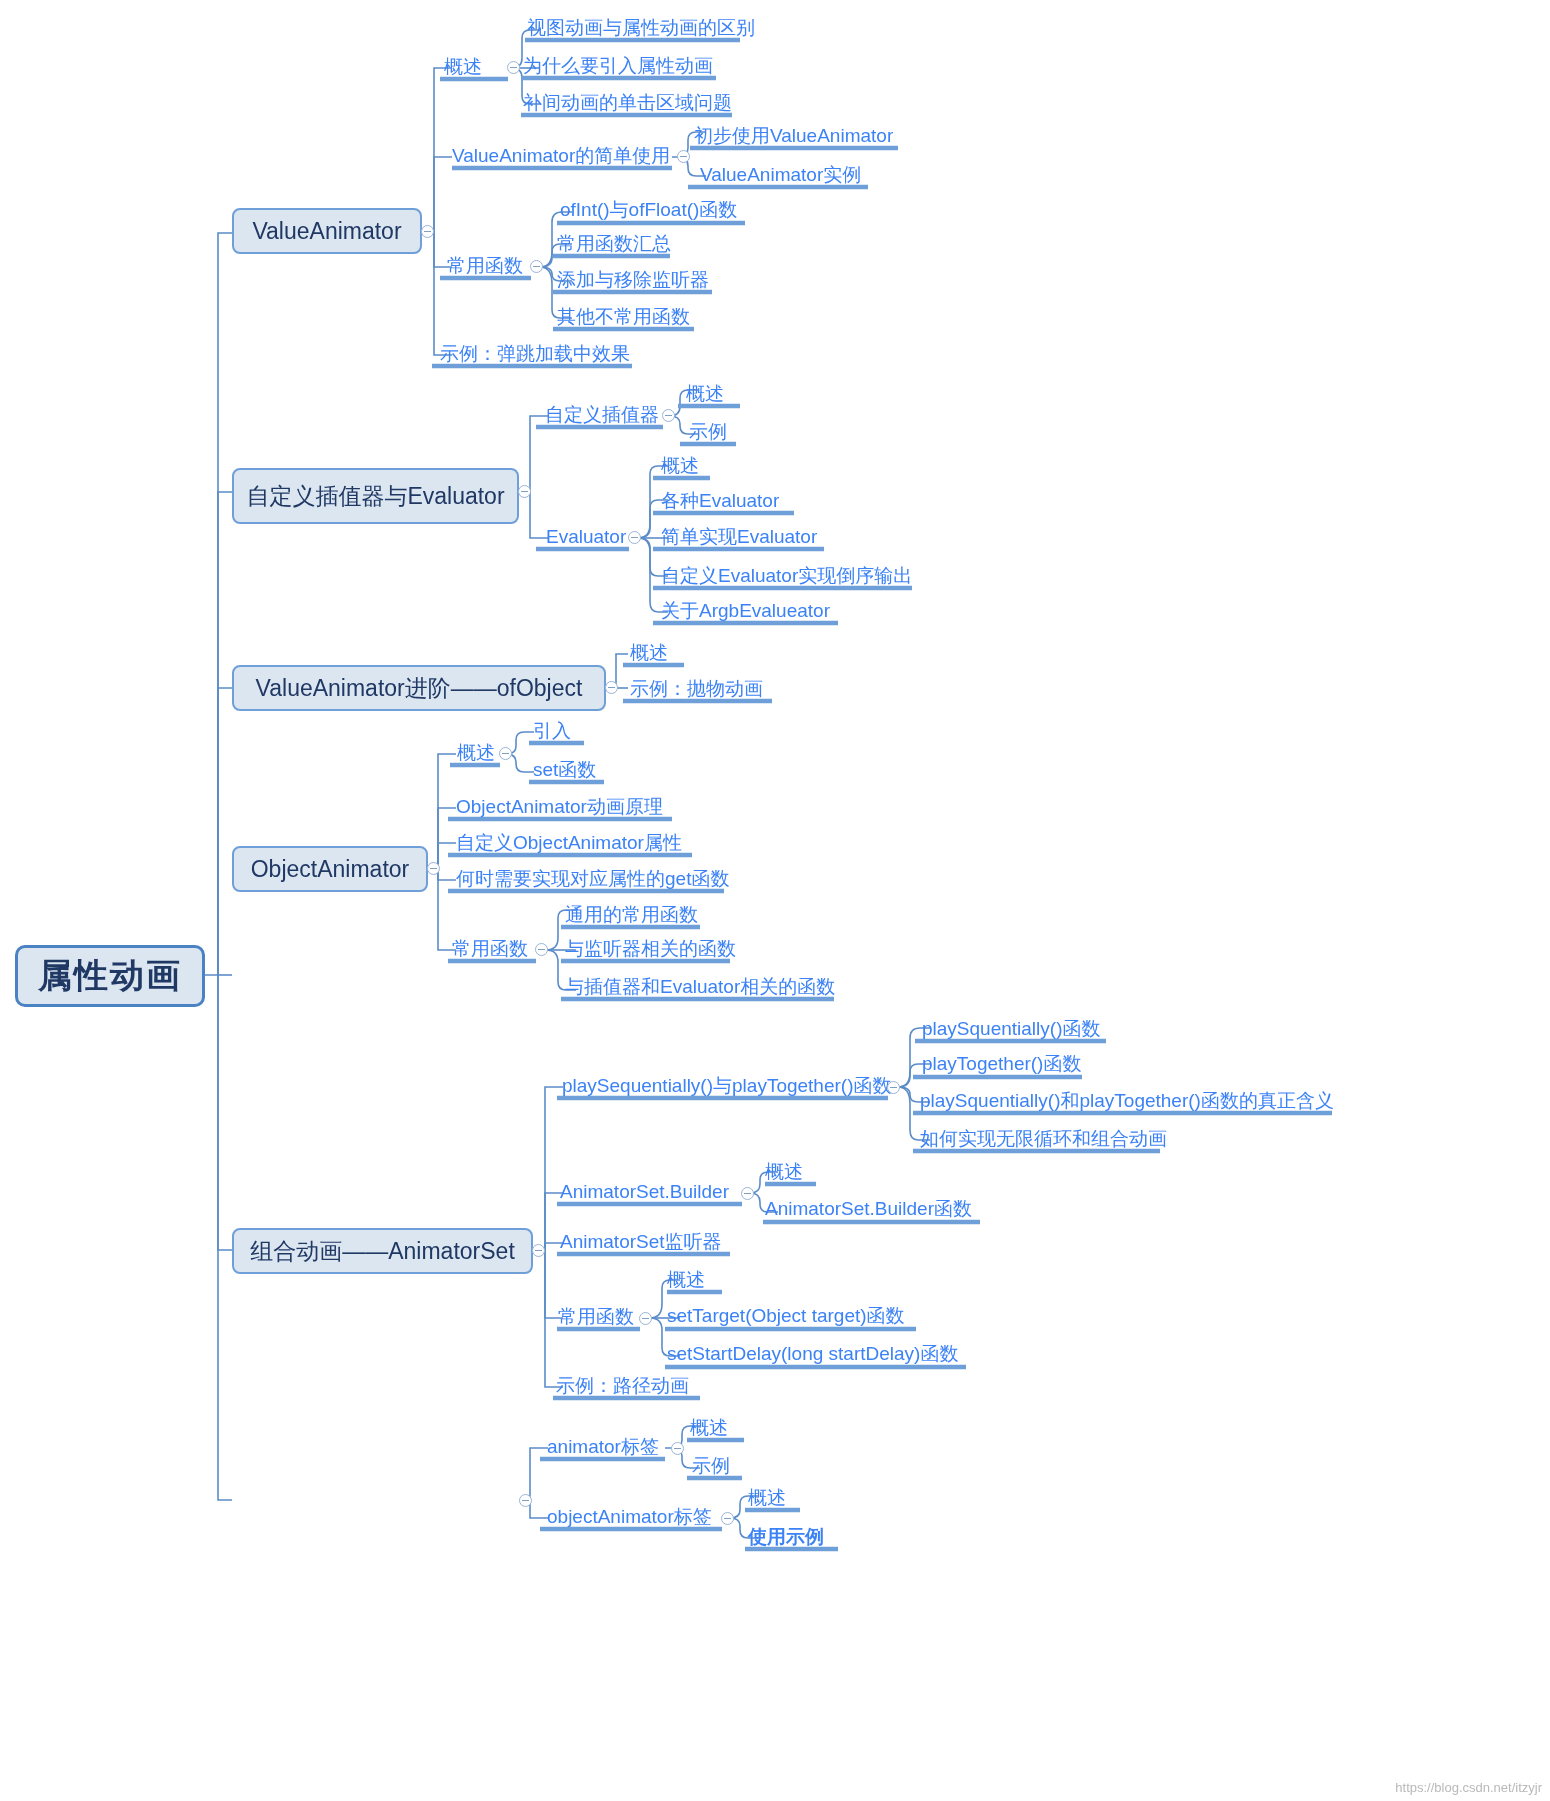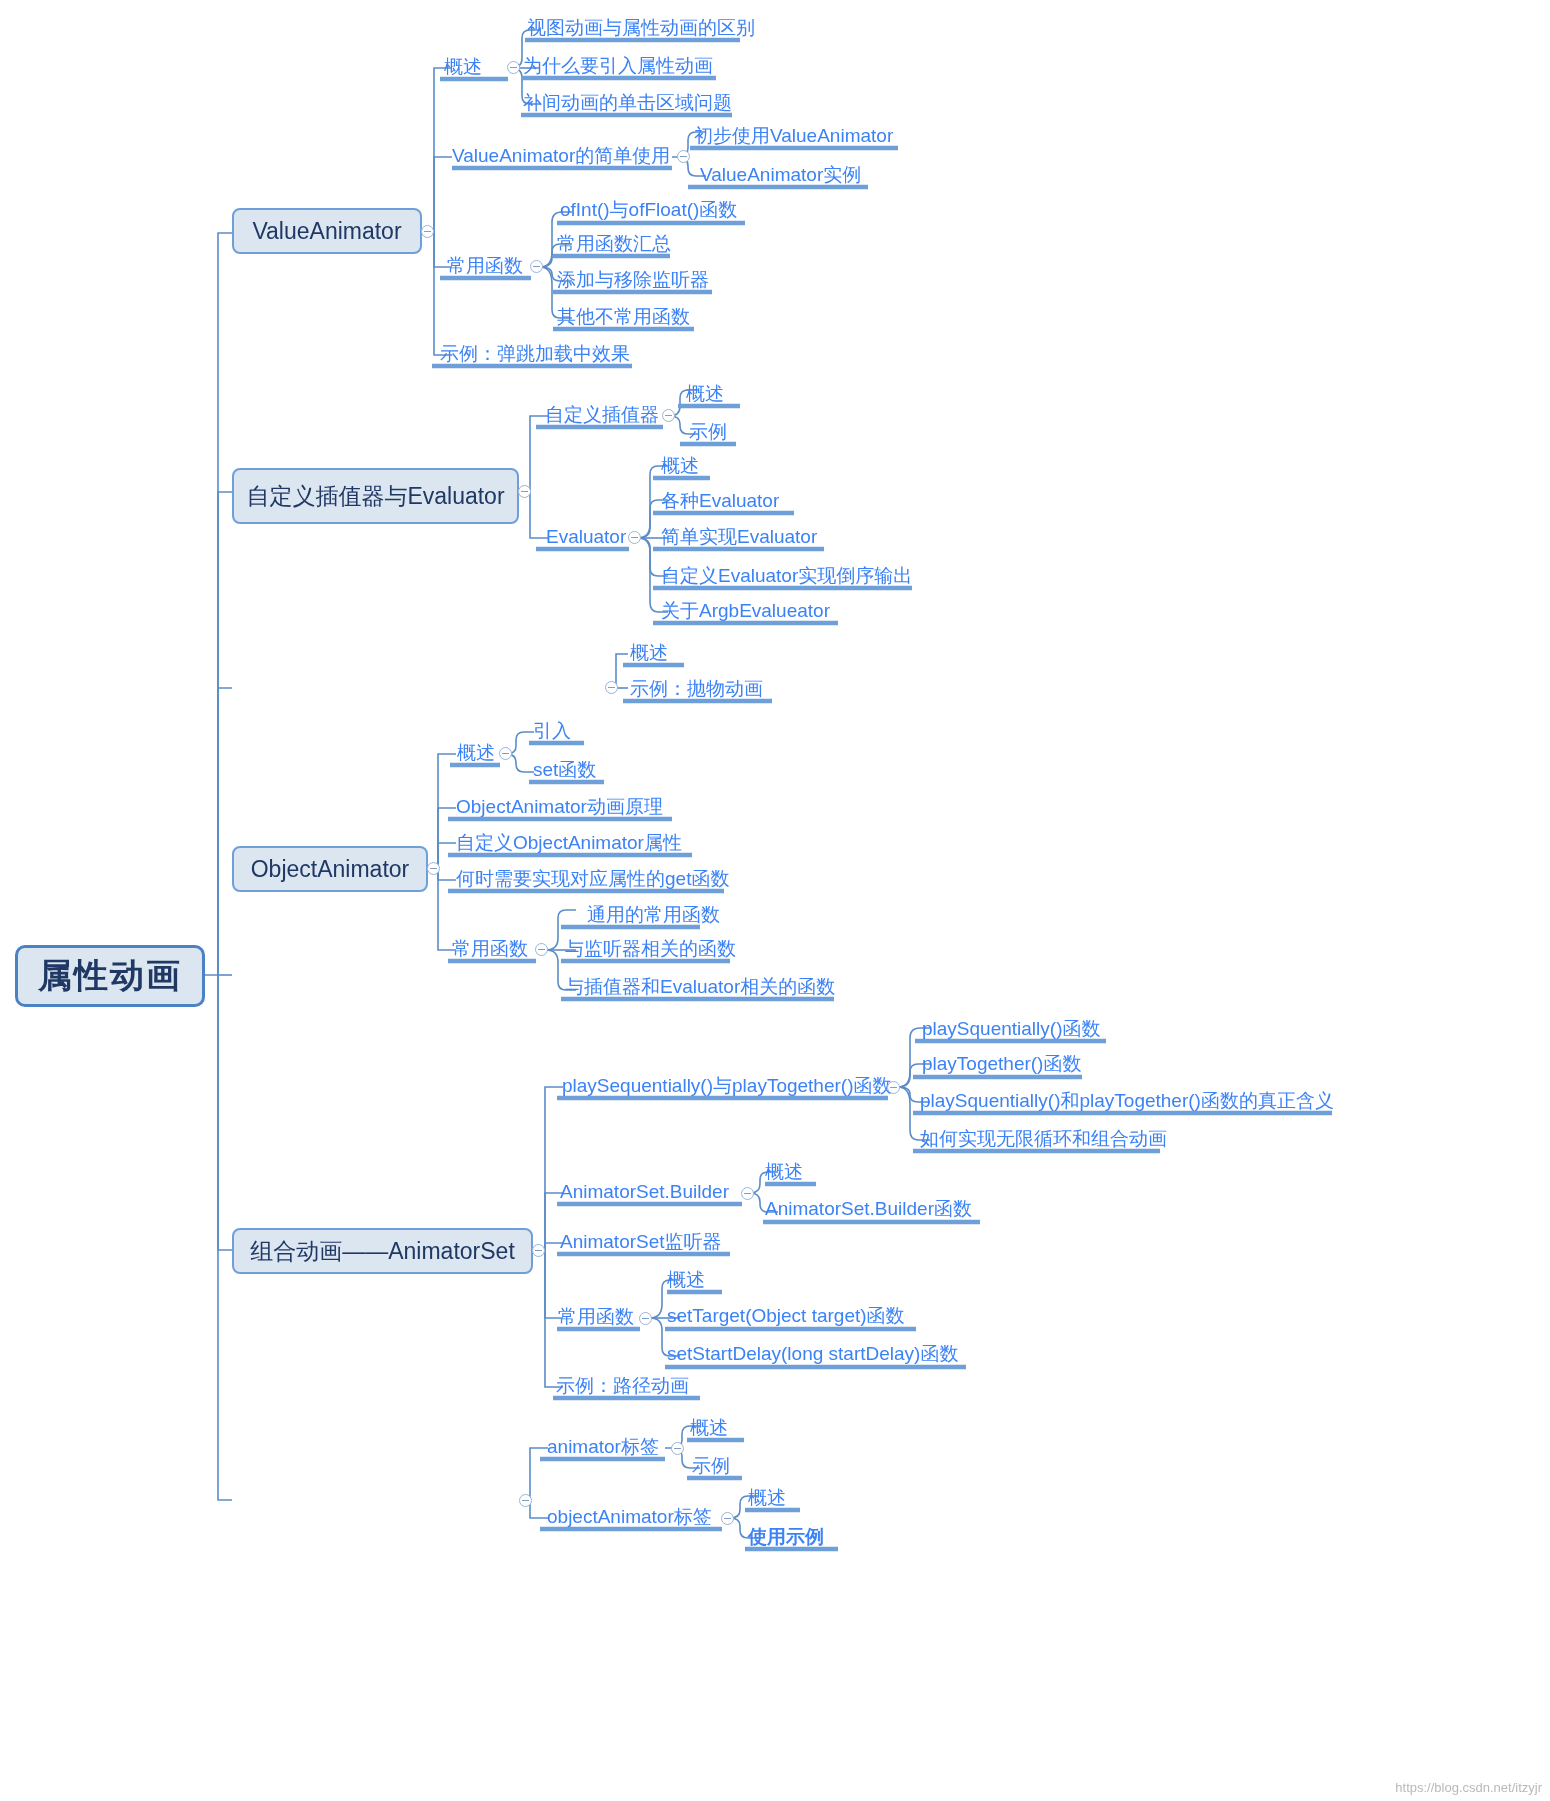--- a/index.html
+++ b/index.html
@@ -267,20 +267,21 @@
   </svg>
 
   <div class="node-root" style="left:15px;top:945px;width:190px;height:62px;">属性动画</div>
 
   <div class="node-l1" style="left:232px;top:208px;width:190px;height:46px;">ValueAnimator</div>
   <span class="toggle" style="left:421px;top:225px;"></span>
 
   <div class="node-l1" style="left:232px;top:468px;width:287px;height:56px;">自定义插值器与Evaluator</div>
   <span class="toggle" style="left:518px;top:485px;"></span>
 
+  <div class="node-l1" style="left:232px;top:665px;width:374px;height:46px;">ValueAnimator进阶——ofObject</div>
   <span class="toggle" style="left:605px;top:681px;"></span>
 
   <div class="node-l1" style="left:232px;top:846px;width:196px;height:46px;">ObjectAnimator</div>
   <span class="toggle" style="left:427px;top:862px;"></span>
 
   <div class="node-l1" style="left:232px;top:1228px;width:301px;height:46px;">组合动画——AnimatorSet</div>
   <span class="toggle" style="left:532px;top:1244px;"></span>
 
   <span class="toggle" style="left:519px;top:1494px;"></span>
 
@@ -331,21 +332,21 @@
   <div class="node-txt" style="left:456px;top:797px;">ObjectAnimator动画原理</div>
   <div class="node-txt" style="left:456px;top:833px;">自定义ObjectAnimator属性</div>
   <div class="node-txt" style="left:456px;top:869px;">何时需要实现对应属性的get函数</div>
 
   <div class="node-txt" style="left:452px;top:939px;">常用函数</div>
   <span class="toggle" style="left:535px;top:943px;"></span>
 
   <div class="node-txt" style="left:533px;top:721px;">引入</div>
   <div class="node-txt" style="left:533px;top:760px;">set函数</div>
 
-  <div class="node-txt" style="left:565px;top:905px;margin-left:22px;">通用的常用函数</div>
+  <div class="node-txt" style="left:565px;top:905px;">通用的常用函数</div>
   <div class="node-txt" style="left:565px;top:939px;">与监听器相关的函数</div>
   <div class="node-txt" style="left:565px;top:977px;">与插值器和Evaluator相关的函数</div>
 
   <div class="node-txt" style="left:562px;top:1076px;">playSequentially()与playTogether()函数</div>
   <span class="toggle" style="left:887px;top:1081px;"></span>
 
   <div class="node-txt" style="left:560px;top:1182px;">AnimatorSet.Builder</div>
   <span class="toggle" style="left:741px;top:1187px;"></span>
 
   <div class="node-txt" style="left:560px;top:1232px;">AnimatorSet监听器</div>

